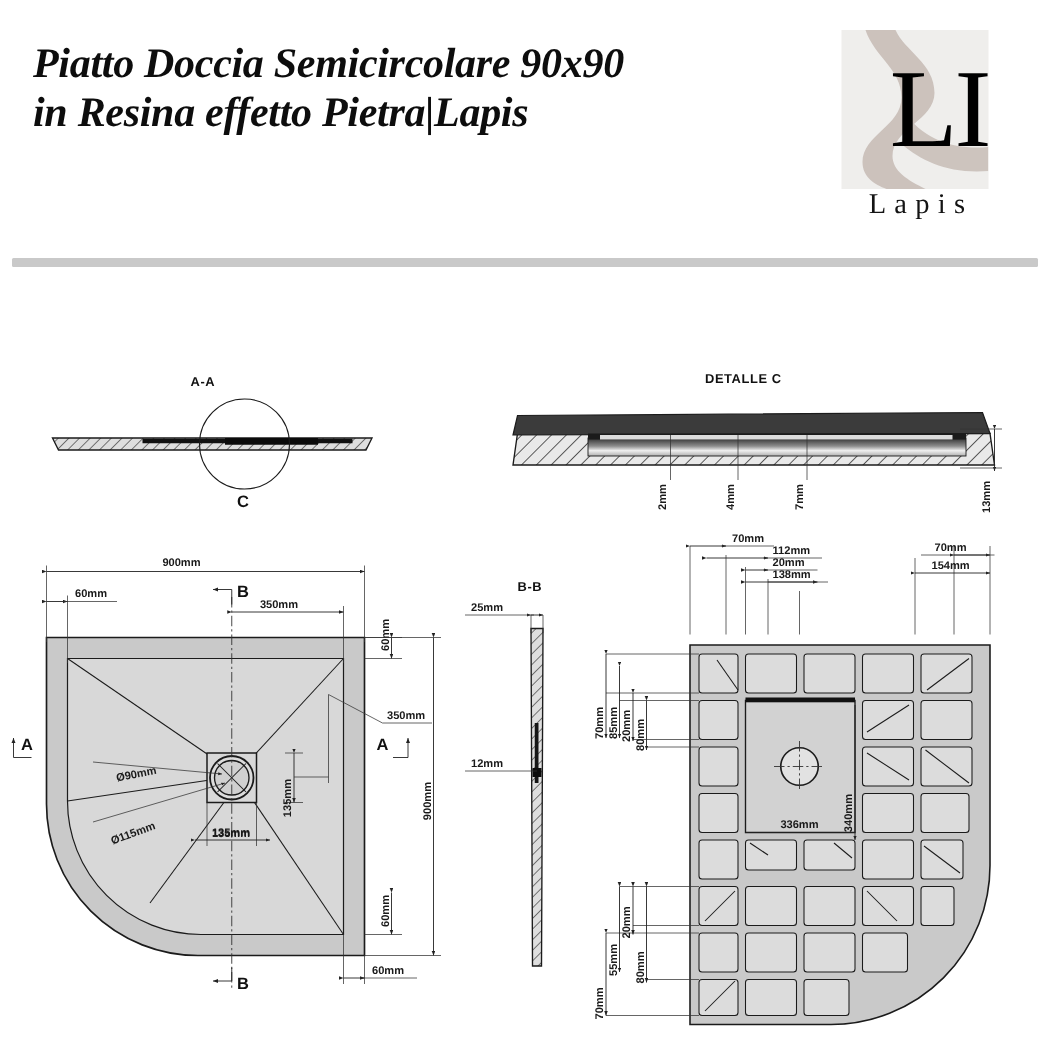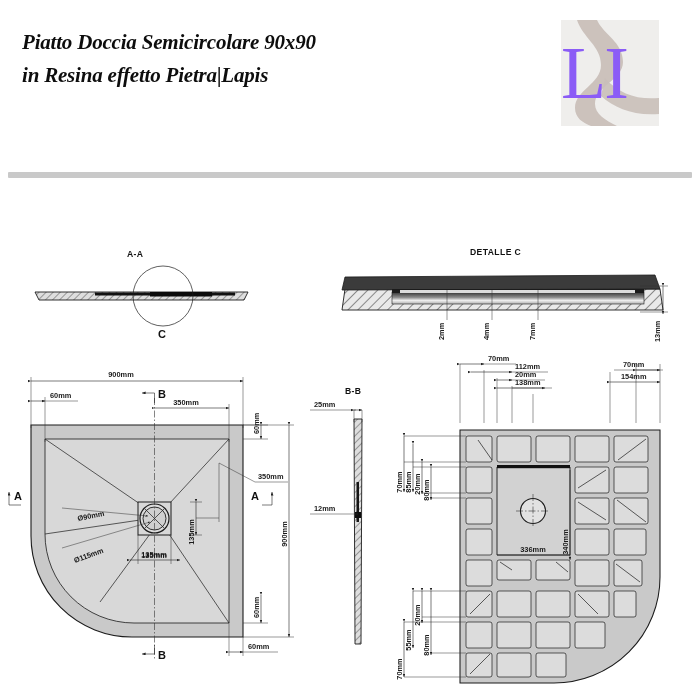--- a/index.html
+++ b/index.html
@@ -9,33 +9,33 @@
     color:#111;
   }
   #page{position:absolute;inset:0;background:#fff;}
 
   
   .header{position:absolute;left:0;top:0;width:700px;height:172px;}
   .title{
     position:absolute;left:22px;top:26px;width:520px;
     font-family:"Liberation Serif", serif;
     font-style:italic;font-weight:bold;
-    font-size:21px;line-height:33px;color:#0d0d0d;
+    font-size:28px;line-height:33px;color:#0d0d0d;
     letter-spacing:-0.2px;
   }
   .title .l2{display:block;}
 
   .logo{position:absolute;left:561px;top:20px;width:120px;height:140px;}
   .logo-box{position:absolute;left:0;top:0;width:98px;height:106px;background:#efeeec;overflow:hidden;}
   .logo-wave{position:absolute;left:0;top:0;width:98px;height:106px;}
   .logo-letters{
     position:absolute;left:0;top:0;width:98px;height:106px;
     font-family:"Liberation Serif", serif;
-    font-size:74px;line-height:106px;color:#8b5cf6;
-    text-align:left;letter-spacing:-2px;
+    font-size:74px;line-height:106px;color:#000000;
+    text-align:right;letter-spacing:-2px;
   }
   .logo-name{
     position:absolute;left:-2px;top:106px;width:110px;
     font-family:"Liberation Serif", serif;
     font-size:19px;color:#141414;letter-spacing:5.5px;text-align:center;
   }
   .divider{position:absolute;left:8px;top:172px;width:684px;height:6px;background:#c9c9c9;border-radius:1px;}
 
   
   .draw{position:absolute;left:0;top:182px;width:632px;height:518px;text-align:center;}
@@ -64,20 +64,21 @@
 
     <div class="logo">
       <div class="logo-box">
         <svg class="logo-wave" viewBox="0 0 98 106">
           <path d="M16,0 C22,18 40,26 40,45 C40,64 14,70 14,88 C14,98 22,103 30,106
                    L56,106 C44,100 34,94 34,84 C34,66 62,60 62,42 C62,22 42,14 36,0 Z" fill="#c9bfb9" opacity="0.95"></path>
           <path d="M44,58 C58,74 76,80 98,78 L98,94 C72,96 54,88 40,76 Z" fill="#c9bfb9" opacity="0.9"></path>
         </svg>
         <div class="logo-letters">LI</div>
       </div>
+      <div class="logo-name">Lapis</div>
     </div>
 
     <div class="divider"></div>
   </div>
 
   <div class="draw">
     <svg width="700" height="518" viewBox="0 0 700 518">
       <defs>
         <pattern id="hatch" width="7" height="7" patternTransform="rotate(45)" patternUnits="userSpaceOnUse">
           <rect width="7" height="7" fill="#e9e9e9"></rect>

